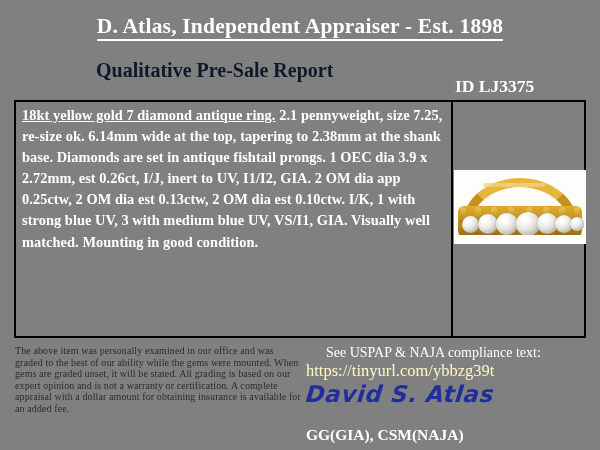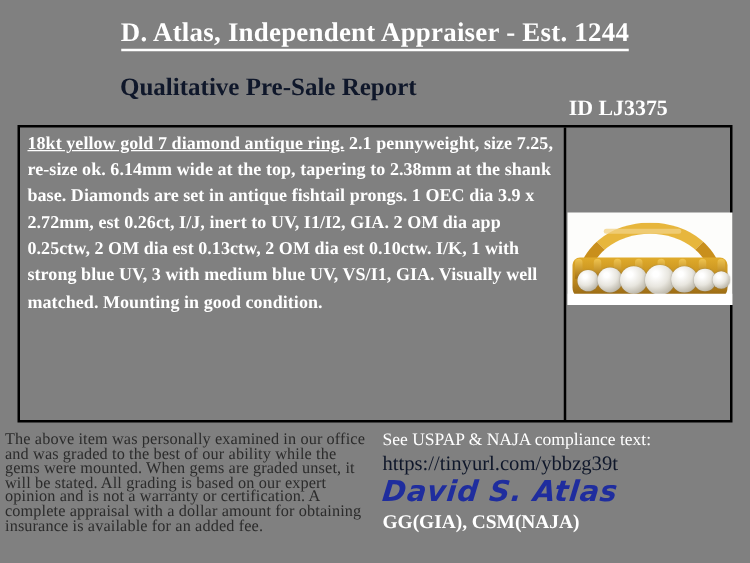--- a/index.html
+++ b/index.html
@@ -167,42 +167,43 @@
     left: 0;
     bottom: 0;
     width: 100%;
     height: 9px;
     background: #ffffff;
   }
 
   
   #disclaimer {
     position: absolute;
-    left: 4px;
+    left: 15px;
     top: 345px;
     width: 288px;
     color: #2b2b2b;
-    font-size: 13px;
+    font-size: 10px;
     line-height: 11.6px;
     letter-spacing: 0.1px;
   }
   #compliance-block {
     position: absolute;
     left: 306px;
     top: 344px;
     width: 286px;
   }
   #compliance-label {
     color: #ffffff;
     font-size: 14px;
     line-height: 17px;
     white-space: nowrap;
+    margin-left: 20px;
   }
   #compliance-url {
-    color: #0f172a;
+    color: #fef9c3;
     font-size: 16.5px;
     line-height: 20px;
     white-space: nowrap;
   }
   #signature {
     color: #1f2d9e;
     font-size: 23px;
     line-height: 26px;
     font-family: "DejaVu Sans", sans-serif;
     font-style: italic;
@@ -211,29 +212,29 @@
     transform: skewX(-6deg);
     transform-origin: left center;
     white-space: nowrap;
   }
   #credentials {
     color: #ffffff;
     font-size: 15.5px;
     font-weight: bold;
     line-height: 19px;
     white-space: nowrap;
-    margin-top: 1px;
+    margin-top: 18px;
   }
 </style>
 </head>
 <body>
 
 <div id="header">
   <div id="company-title">
-    <span>D. Atlas, Independent Appraiser - Est. 1244</span>
+    <span>D. Atlas, Independent Appraiser - Est. 1898</span>
   </div>
   <div id="report-type">Qualitative Pre-Sale Report</div>
   <div id="report-id">ID  LJ3375</div>
 </div>
 
 <div id="detail-frame">
 
   <div id="description-cell">
     <div id="description-text"><span class="lead">18kt yellow gold 7 diamond antique ring.</span><span>  2.1 pennyweight, size 7.25, re-size ok.  6.14mm wide at the top, tapering to 2.38mm at the shank base.  Diamonds are set in antique fishtail prongs.  1 OEC dia 3.9 x 2.72mm, est 0.26ct, I/J, inert to UV, I1/I2, GIA.  2 OM dia app 0.25ctw, 2 OM dia est 0.13ctw, 2 OM dia est 0.10ctw.  I/K, 1 with strong blue UV, 3 with medium blue UV, VS/I1, GIA.  Visually well matched.  Mounting in good condition.</span></div>
   </div>

